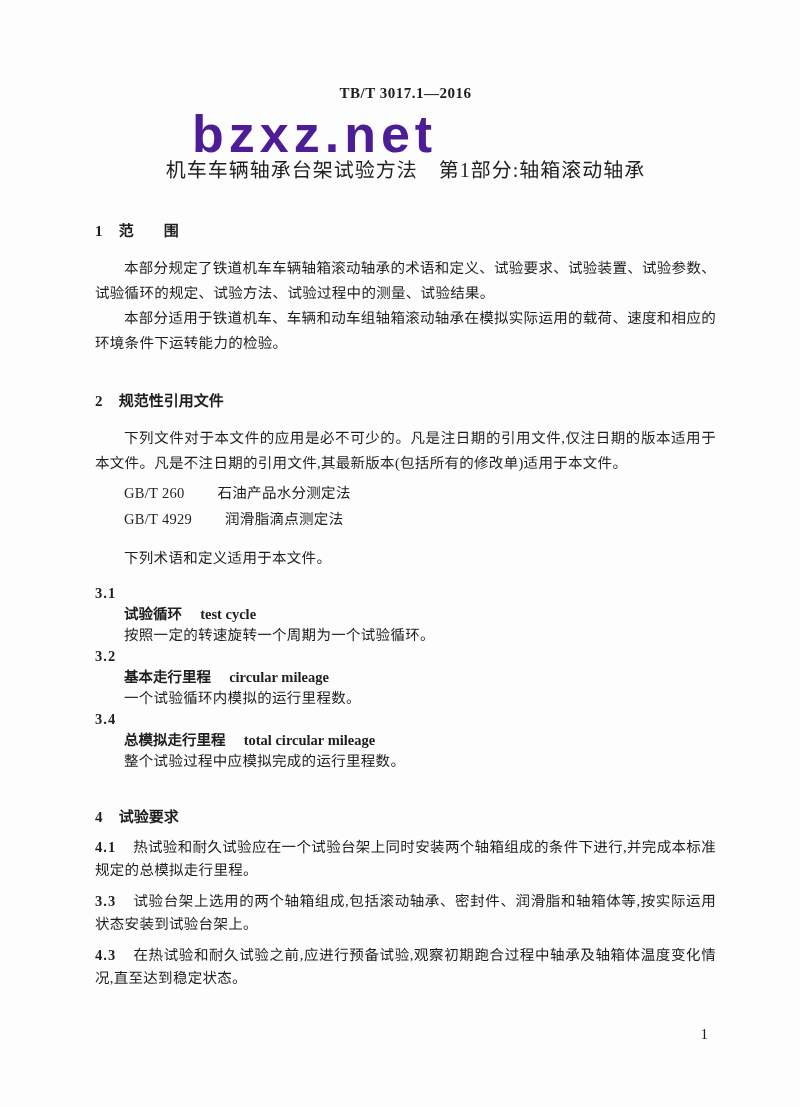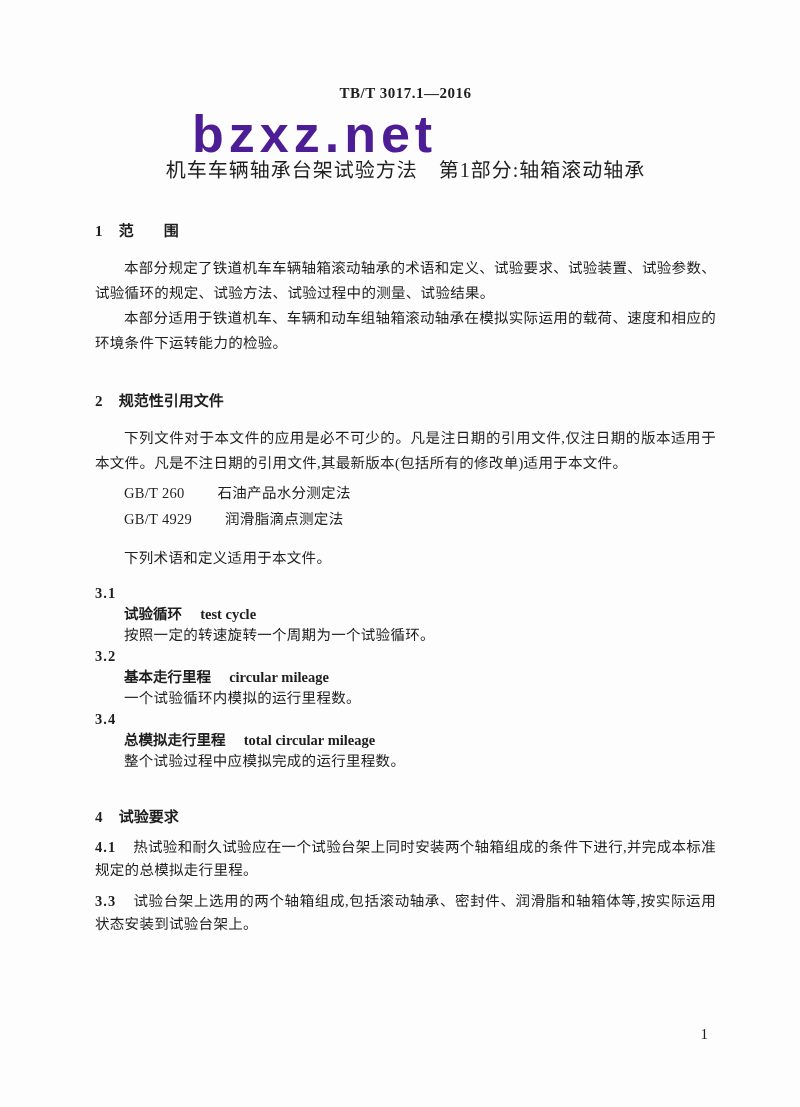--- a/index.html
+++ b/index.html
@@ -187,18 +187,22 @@
     </div>
 
     <p class="req-item">
       <span class="req-num">4.1</span>
       <span class="req-text">热试验和耐久试验应在一个试验台架上同时安装两个轴箱组成的条件下进行,并完成本标准规定的总模拟走行里程。</span>
     </p>
     <p class="req-item">
       <span class="req-num">3.3</span>
       <span class="req-text">试验台架上选用的两个轴箱组成,包括滚动轴承、密封件、润滑脂和轴箱体等,按实际运用状态安装到试验台架上。</span>
     </p>
+    <p class="req-item">
+      <span class="req-num">4.3</span>
+      <span class="req-text">在热试验和耐久试验之前,应进行预备试验,观察初期跑合过程中轴承及轴箱体温度变化情况,直至达到稳定状态。</span>
+    </p>
 
   </div>
 
   <div class="page-number">1</div>
 
 </div>
 
 </body></html>

